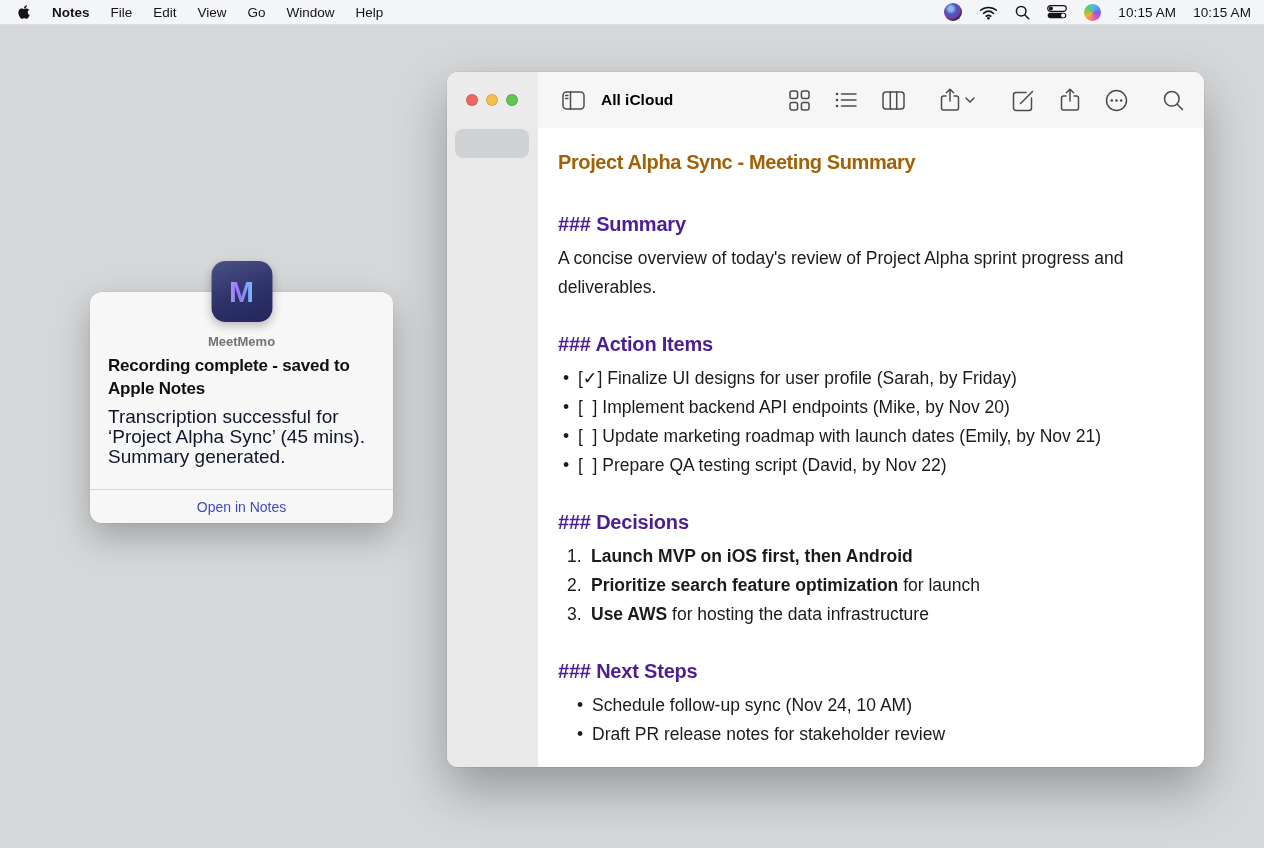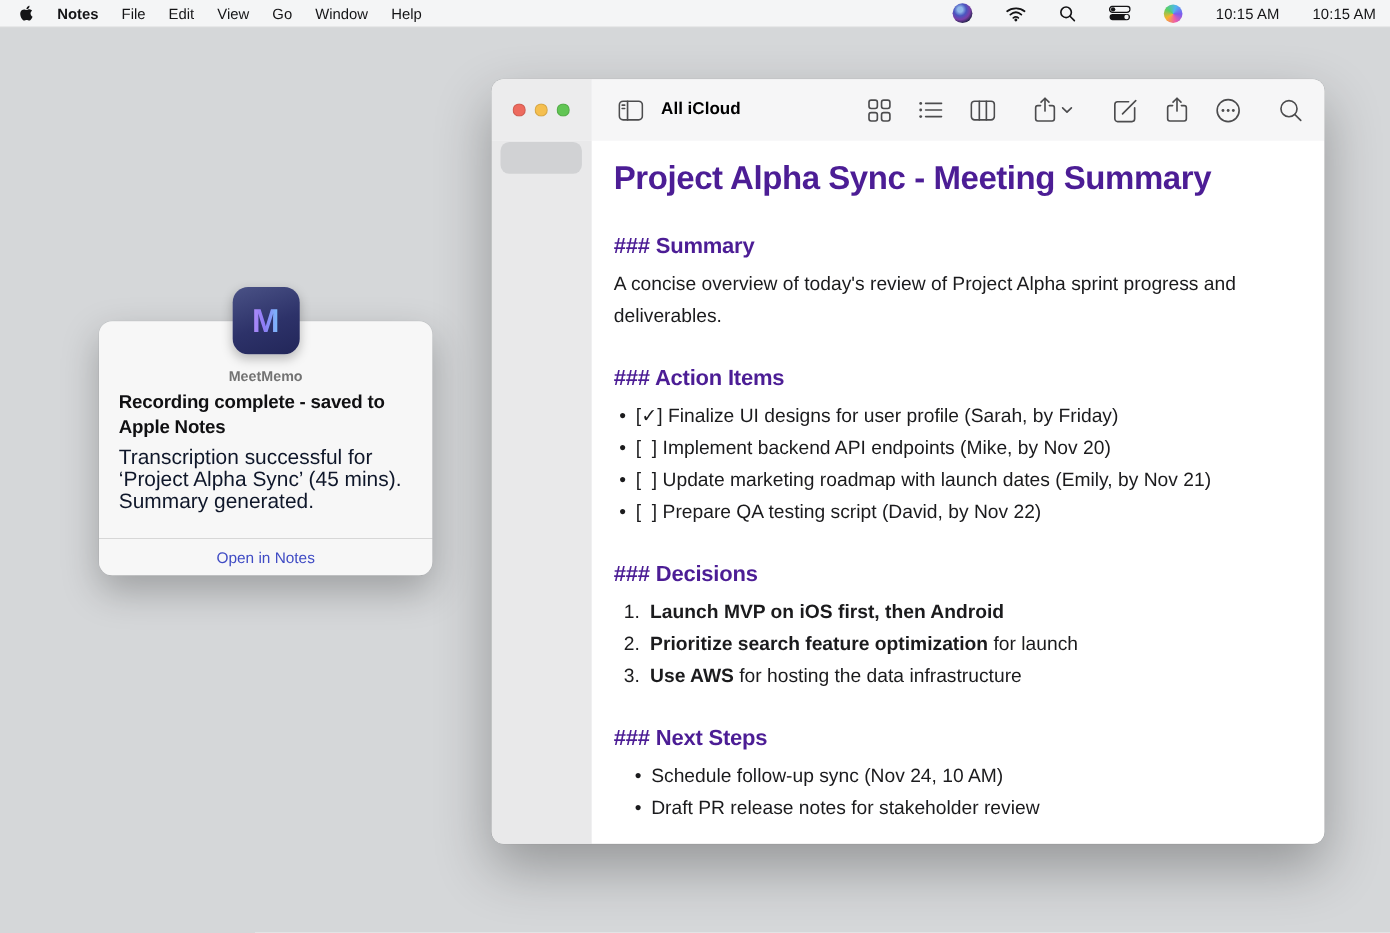--- a/index.html
+++ b/index.html
@@ -8,21 +8,21 @@
   .desktop { position:relative; width:1264px; height:848px; background:#d5d7d9; overflow:hidden; }
 
   
   .menubar { position:absolute; top:0; left:0; right:0; height:25px;
     background:#f4f5f6; border-bottom:1px solid rgba(0,0,0,.10);
     display:flex; align-items:center; font-size:13.5px; color:#141416; z-index:50; }
   .mb-left { display:flex; align-items:center; gap:21px; padding-left:17px; }
   .mb-item { cursor:default; }
   .mb-item.appname { font-weight:700; }
   .apple { width:14px; height:16px; display:flex; align-items:center; }
-  .mb-right { margin-left:auto; display:flex; align-items:center; gap:30px; padding-right:13px; }
+  .mb-right { margin-left:auto; display:flex; align-items:center; gap:17px; padding-right:13px; }
   .orb { width:18px; height:18px; border-radius:50%; }
   .orb1 { background:radial-gradient(circle at 38% 32%, #8fb7e9 0 14%, #4a56c0 34%, #7a3fa8 55%, #1c2142 78%, #12142a 100%); }
   .orb2 { width:17px; height:17px; background:conic-gradient(from 20deg, #4fb6f0, #7a5cf0, #ef5da8, #f7b32b, #57d068, #4fb6f0); }
   .sicon { display:flex; align-items:center; }
   .mb-time { font-size:13.5px; color:#141416; letter-spacing:.1px; }
 
   
   .notification { position:absolute; left:90px; top:292px; width:303px; min-height:211px;
     background:rgba(248,248,248,.97); border-radius:12px;
     box-shadow:0 14px 34px rgba(0,0,0,.26), 0 0 0 .5px rgba(0,0,0,.07); z-index:40; }
@@ -52,21 +52,21 @@
   .tbtn { background:none; border:none; padding:0; display:flex; align-items:center; cursor:pointer; }
   .tb-icons { display:flex; align-items:center; gap:25px; }
   .gap-l { margin-left:10px; }
   .tbtn svg { stroke:#4c4c4e; fill:none; stroke-width:1.5; stroke-linecap:round; stroke-linejoin:round; }
   .tbtn svg .fl { fill:#4c4c4e; stroke:none; }
 
   .win-body { flex:1; display:flex; min-height:0; }
   .sidebar { width:91px; flex:0 0 91px; background:#e9e9ea; padding:1px 8px 0; }
   .note-thumb { width:74px; height:29px; border-radius:8px; background:#d1d2d4; cursor:pointer; }
   .editor { flex:1; background:#fff; padding:15px 42px 0 20px; overflow:hidden; color:#1b1b1d; }
-  .note-title { font-size:30px; line-height:39px; font-weight:700; color:#4c1d95; letter-spacing:-.4px; }
+  .note-title { font-size:20px; line-height:39px; font-weight:700; color:#a16207; letter-spacing:-.4px; }
   .md-heading { margin:29px 0 6px; font-size:20px; line-height:27px; font-weight:700; color:#4c1d95; letter-spacing:-.2px; }
   .md-p { font-size:17.5px; line-height:29px; color:#1b1b1d; max-width:625px; }
   .li { display:flex; font-size:17.5px; line-height:29px; color:#1b1b1d; }
   .marker { flex:0 0 auto; }
   .checklist .marker { margin-left:5px; width:15px; }
   .plainlist .marker { margin-left:19px; width:15px; }
   .numlist .marker { margin-left:9px; width:24px; }
   .txt { white-space:pre-wrap; }
   .b { font-weight:700; }
 </style>

